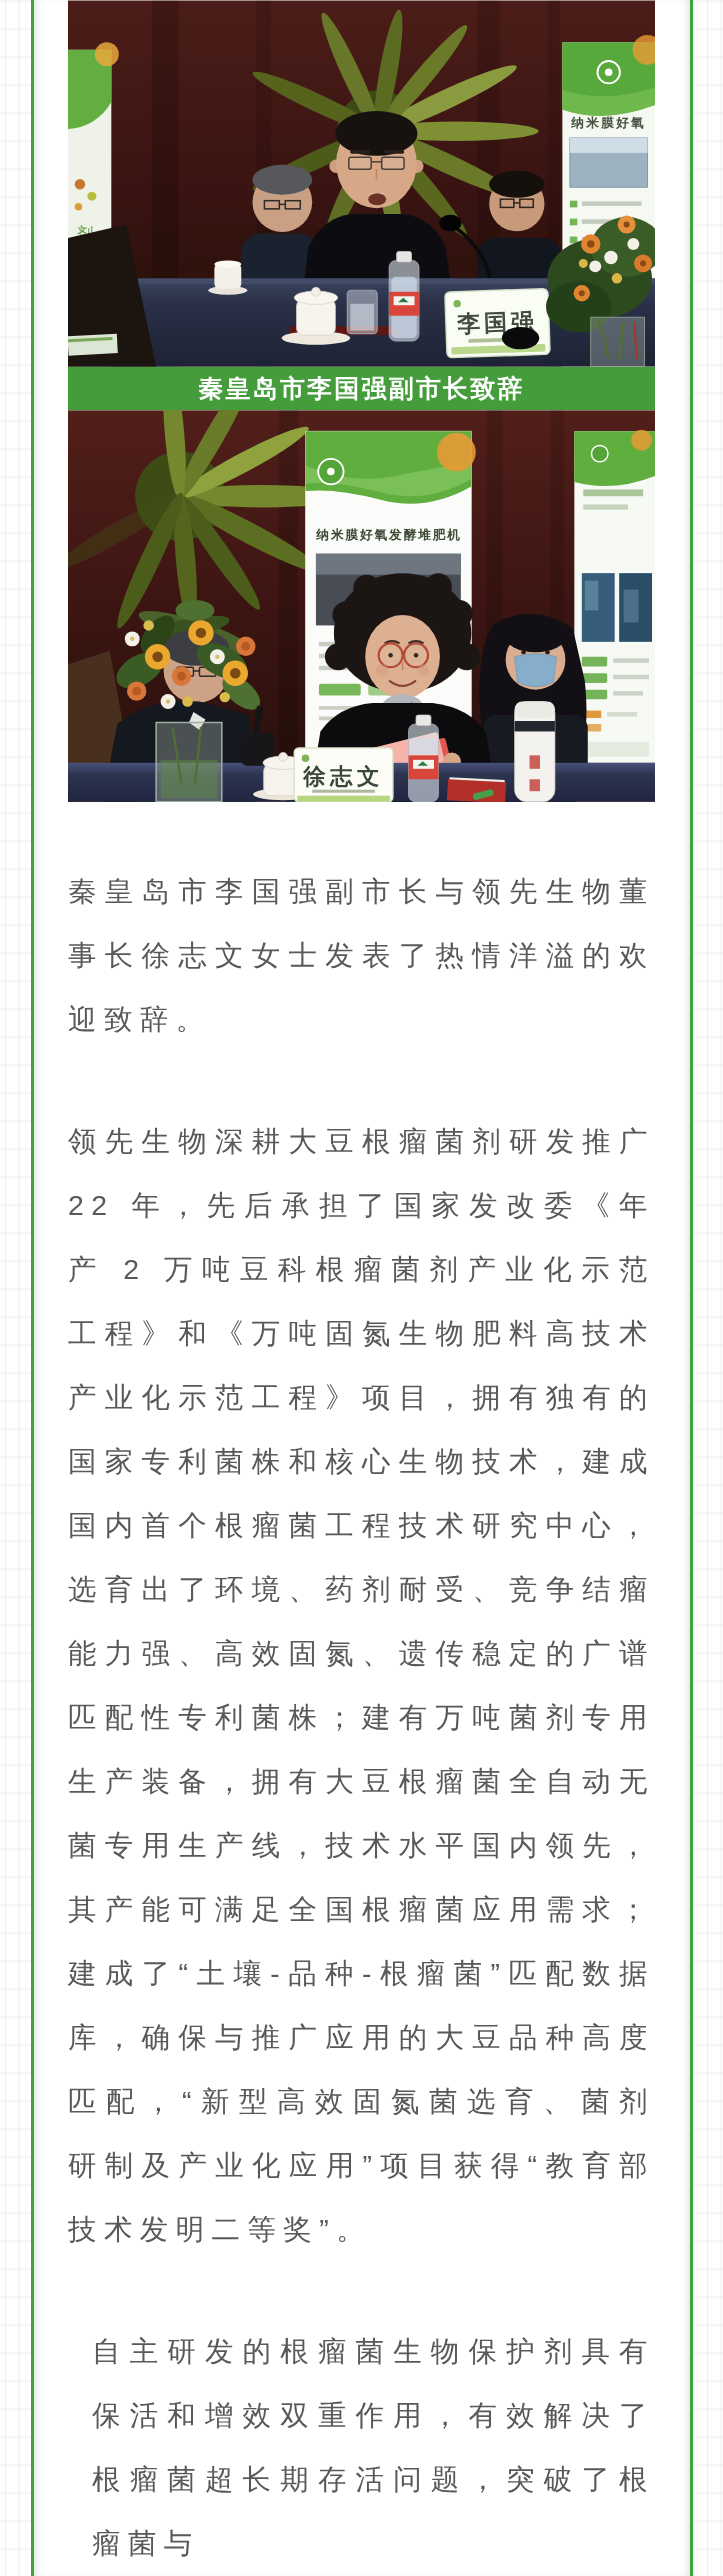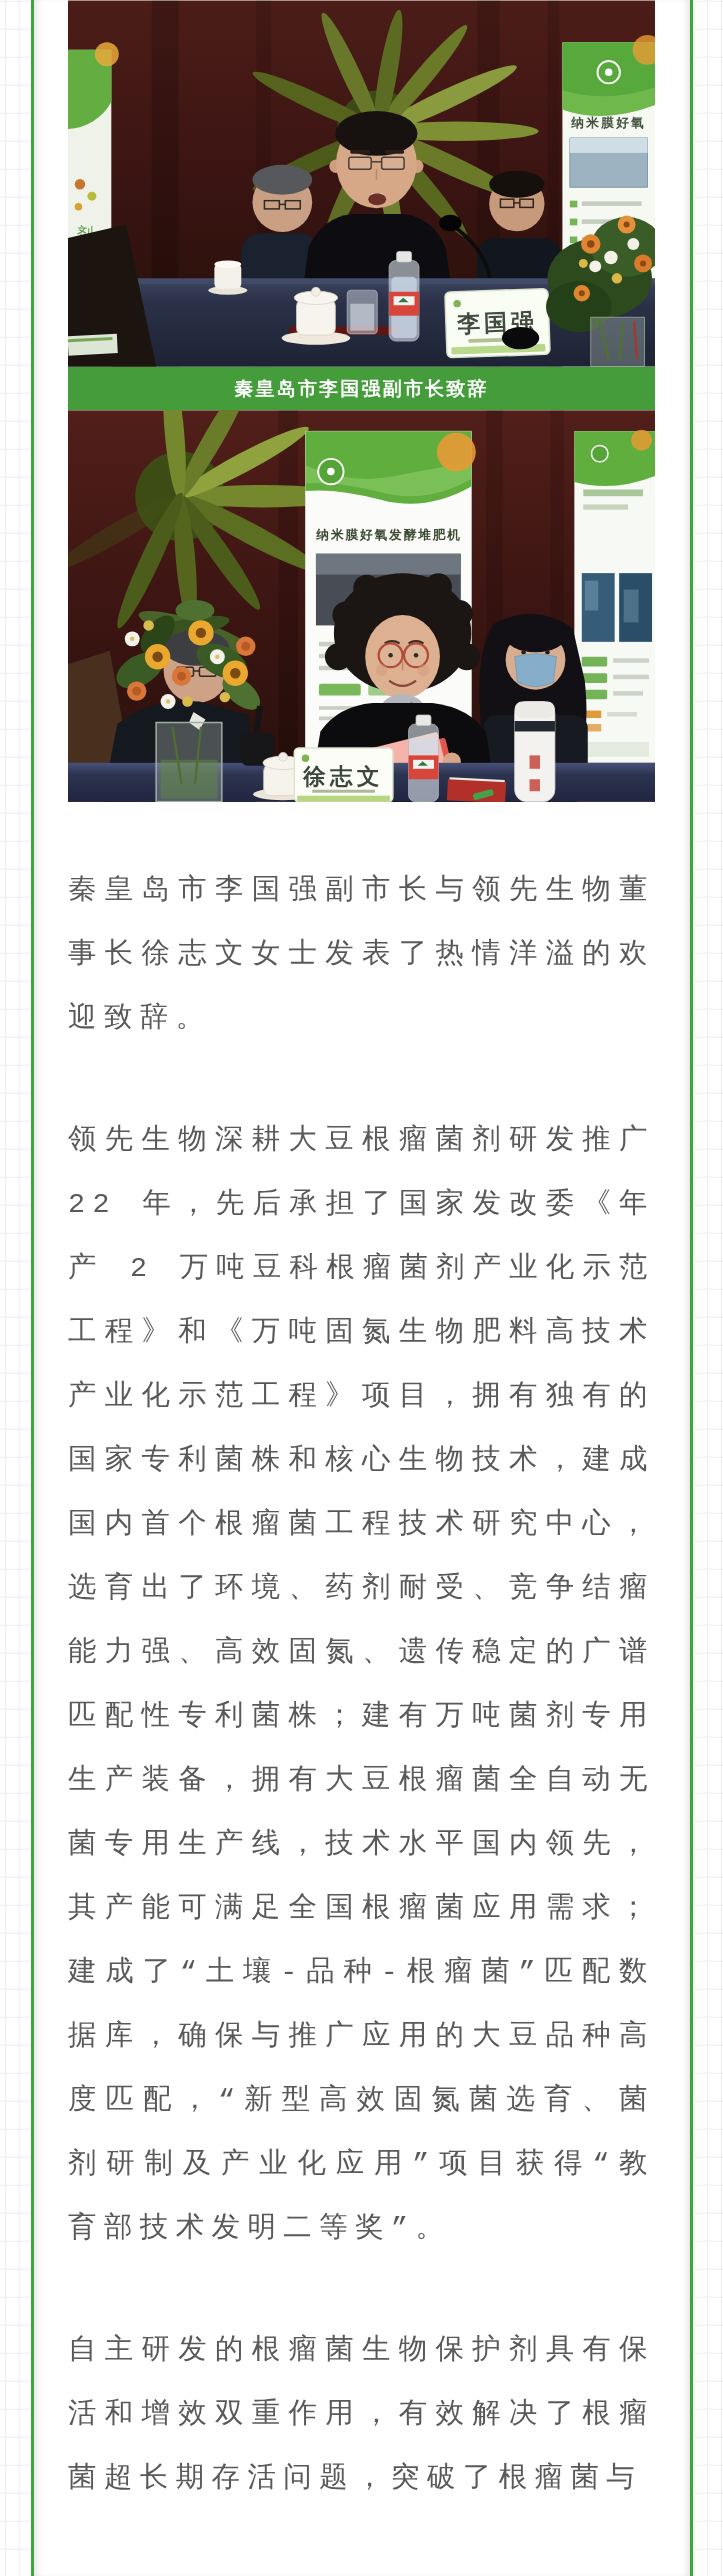--- a/index.html
+++ b/index.html
@@ -12,26 +12,26 @@
     background-size:13.5px 28px;background-position:5.2px 0.7px;}
   .card{position:absolute;top:0;left:31px;width:662px;height:100%;
     box-sizing:border-box;background:#ffffff;
     border-left:3.7px solid #3ca63c;border-right:3.7px solid #3ca63c;
     padding:0 34px;
     box-shadow:inset 7.5px 0 9px -6px rgba(0,0,0,.14), inset -7.5px 0 9px -6px rgba(0,0,0,.14);}
   figure.photo{margin:0;width:587px;line-height:0;}
   figure.photo svg{display:block;}
   .caption{width:587px;height:43px;background:#459c3b;color:#ffffff;
     display:flex;align-items:center;justify-content:center;
-    font-size:19px;font-weight:bold;letter-spacing:2.2px;line-height:1;}
+    font-size:25px;font-weight:bold;letter-spacing:2.2px;line-height:1;}
   .photo2-wrap{margin-top:56px;}
-  .article-body{padding-top:57px;width:587px;font-family:Liberation Mono, monospace;}
+  .article-body{padding-top:57px;width:587px;}
   .article-body p{margin:0 0 58px 0;color:#595959;font-size:28.4px;line-height:64px;
     letter-spacing:7.5px;text-align:justify;word-break:break-all;}
-  .article-body p:last-child{margin-bottom:0;}
+  .article-body p:last-child{margin-bottom:0;margin-left:24px;}
 </style>
 </head>
 <body>
 
 <div class="page">
   <div class="grid-bg"></div>
   <div class="card">
 
     <figure class="photo">
       <svg width="587" height="367" viewBox="0 0 786 490" xmlns="http://www.w3.org/2000/svg">

